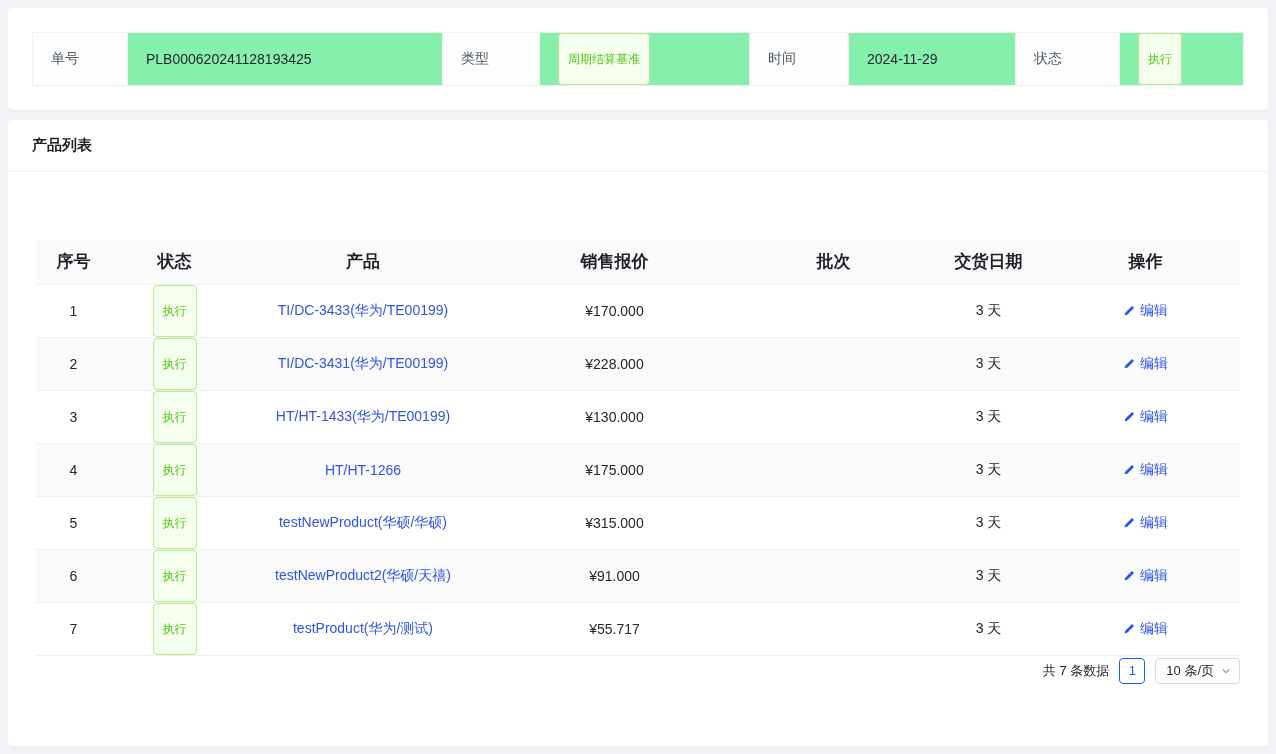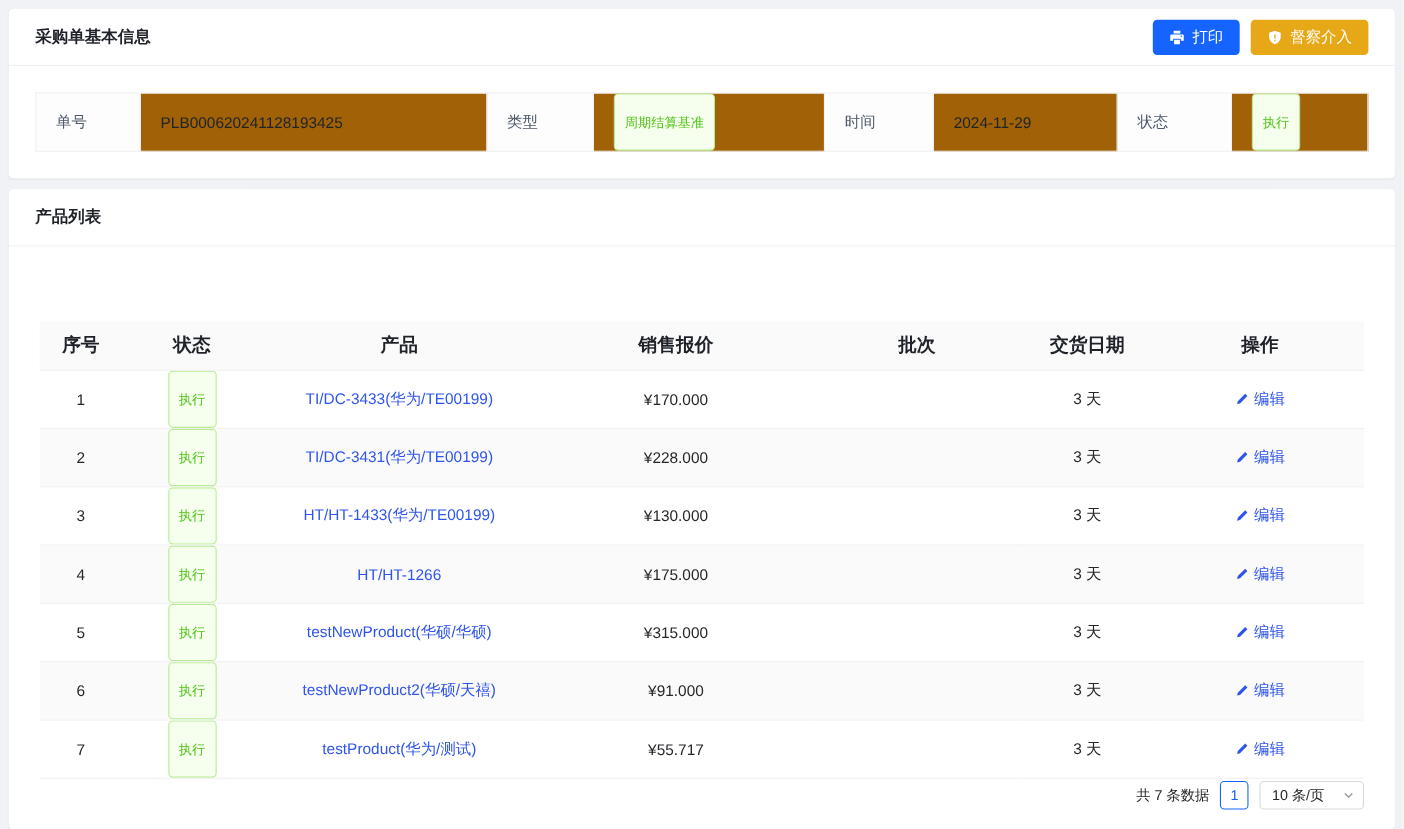--- a/index.html
+++ b/index.html
@@ -23,21 +23,21 @@
     display: inline-flex; align-items: center; gap: 7px;
     height: 32px; padding: 0 15px; border: none; border-radius: 4px;
     color: #fff; font-size: 14px; cursor: pointer; font-family: inherit;
   }
   .btn .ico { display: inline-flex; }
   .btn-blue { background: #1664ff; }
   .btn-gold { background: #e6a817; }
 
   .card-info .card-body { padding: 24px; }
   table.desc { width: 100%; border-collapse: collapse; table-layout: fixed; }
-  .desc td { border: 1px solid #f0f0f0; height: 40px; padding: 0 18px; font-size: 14px; background: #a16207; }
+  .desc td { border: 1px solid #f0f0f0; height: 40px; padding: 0 18px; font-size: 14px; background: #86efac; }
   .desc .dlabel { color: #4e5969; background: #fdfdfd; }
   .desc .dvalue { color: #1f2329; }
 
   .tag {
     display: inline-block; padding: 16px 9px; font-size: 12px; line-height: 18px;
     color: #52c41a; background: #f6ffed; border: 1px solid #b7eb8f; border-radius: 4px;
     white-space: nowrap;
   }
 
   .card-products { flex: 1; display: flex; flex-direction: column; }
@@ -59,55 +59,32 @@
   .pagination {
     display: flex; justify-content: flex-end; align-items: center; gap: 10px;
     margin-top: 0; height: 30px; font-size: 13px; color: #26262a;
   }
   .page-btn {
     min-width: 26px; height: 26px; border: 1px solid #1664ff; color: #1664ff;
     background: #fff; border-radius: 4px; font-size: 13px; cursor: pointer;
     font-family: inherit; padding: 0 6px;
   }
   .size-select {
-    display: inline-flex; align-items: center; gap: 17px; height: 26px;
+    display: inline-flex; align-items: center; gap: 7px; height: 26px;
     padding: 0 8px 0 10px; border: 1px solid #d9d9d9; border-radius: 4px;
     background: #fff; font-size: 13px; color: #26262a; cursor: pointer;
   }
   .chev { display: inline-flex; color: #8f959e; }
 </style>
 </head>
 <body>
 
 <div class="page">
 
   <section class="card card-info">
-    <div class="card-head">
-      <h2 class="card-title">采购单基本信息</h2>
-      <div class="head-actions">
-        <button class="btn btn-blue">
-          <span class="ico">
-            <svg width="14" height="14" viewBox="0 0 16 16" fill="currentColor">
-                <path d="M4.5 1h7v3h-7z"></path>
-                <path d="M2 5h12c.6 0 1 .4 1 1v5.5h-3V9.5H4v2H1V6c0-.6.4-1 1-1zm10.5 2.6a.8.8 0 1 0 0-1.6.8.8 0 0 0 0 1.6z"></path>
-                <path d="M5 10.5h6V15H5z"></path>
-              </svg>
-          </span>
-          <span>打印</span>
-        </button>
-        <button class="btn btn-gold">
-          <span class="ico">
-            <svg width="14" height="14" viewBox="0 0 16 16" fill="currentColor">
-                <path d="M8 1l6 2.2v4c0 3.6-2.4 6.7-6 7.8-3.6-1.1-6-4.2-6-7.8v-4L8 1zm-.7 4v4.2h1.4V5H7.3zm0 5.4v1.5h1.4v-1.5H7.3z"></path>
-              </svg>
-          </span>
-          <span>督察介入</span>
-        </button>
-      </div>
-    </div>
     <div class="card-body">
       <table class="desc">
         <colgroup>
           <col style="width:95px">
             <col style="width:315px">
           <col style="width:97px">
             <col style="width:210px">
           <col style="width:99px">
             <col style="width:167px">
           <col style="width:104px">

